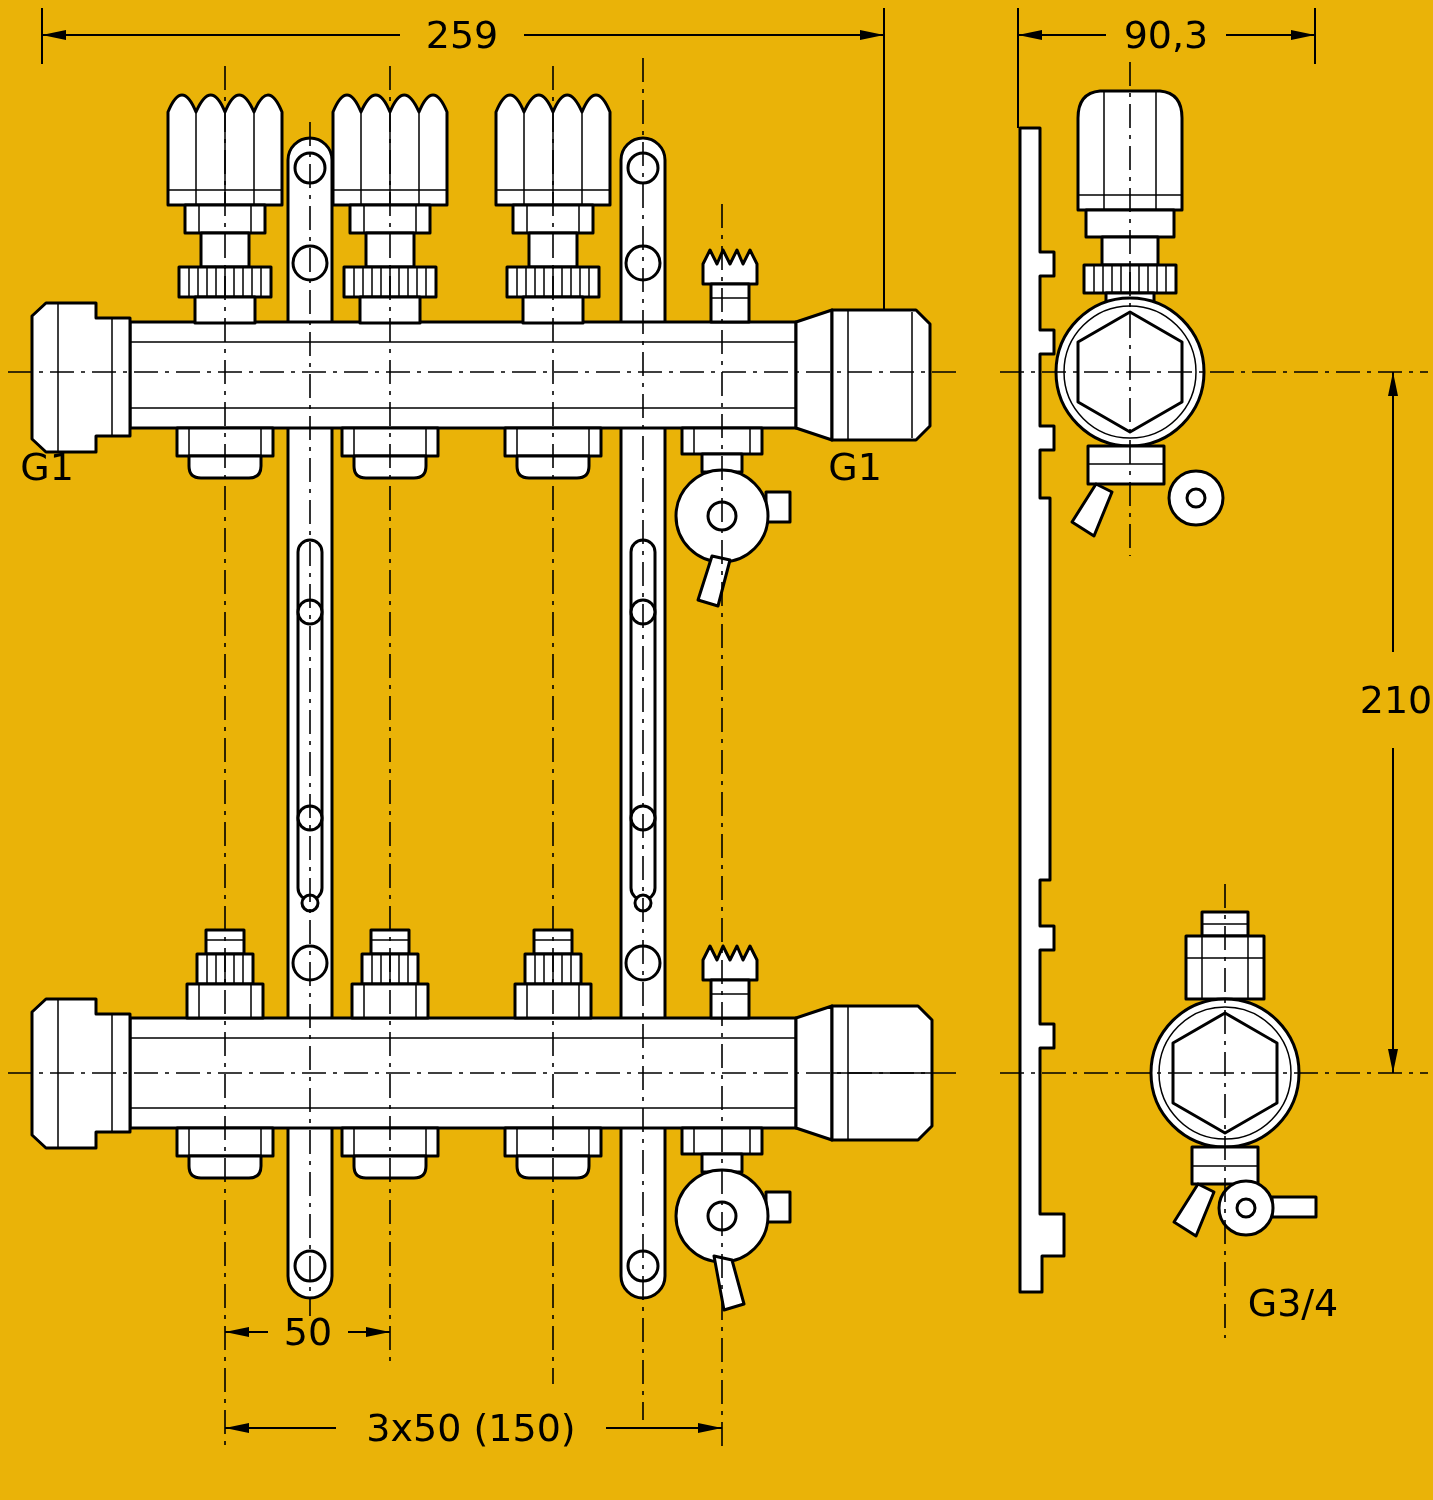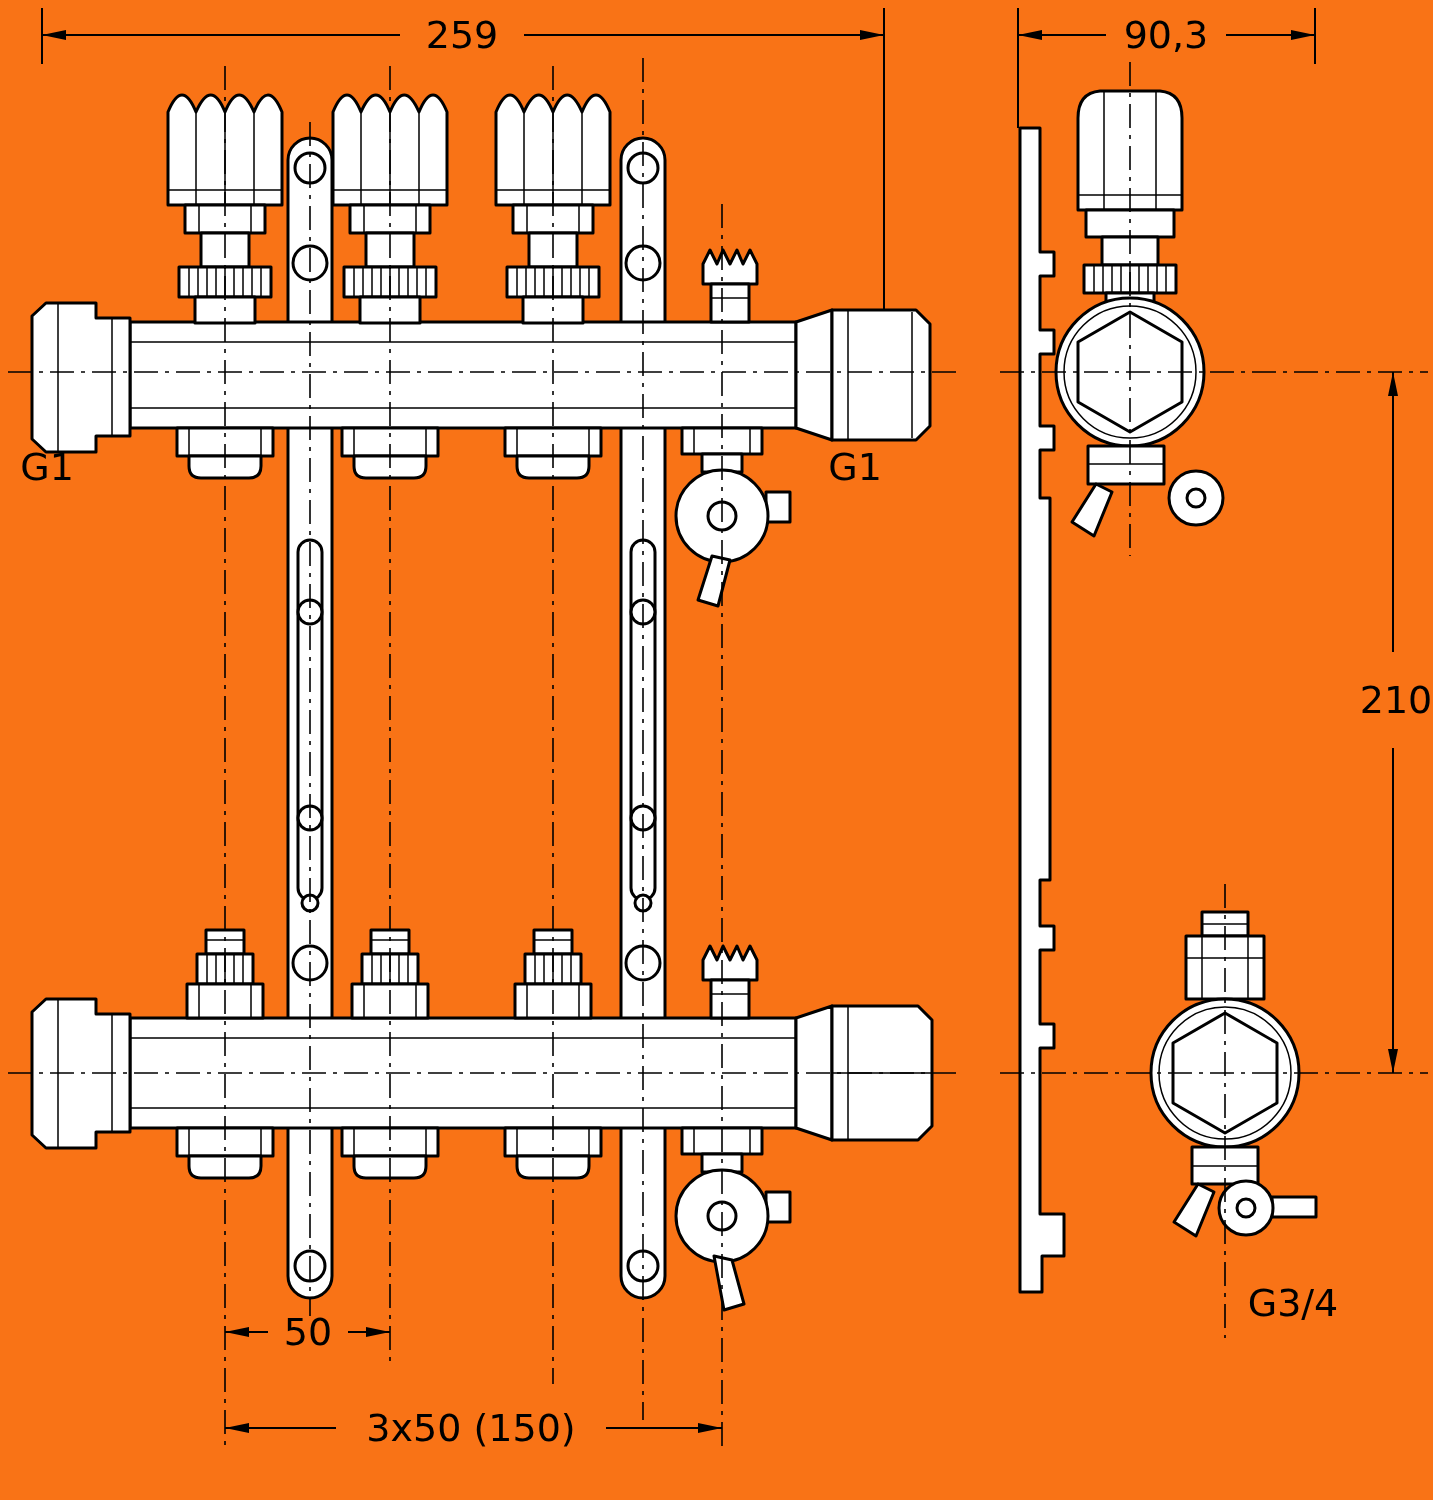--- a/index.html
+++ b/index.html
@@ -1,16 +1,16 @@
 <!DOCTYPE html>
 <html><head>
 <meta charset="utf-8">
 <style>
   html,body{margin:0;padding:0;background:#fff;}
-  .page{width:1433px;height:1500px;background:#f97316;position:relative;overflow:hidden;}
+  .page{width:1433px;height:1500px;background:#eab308;position:relative;overflow:hidden;}
   svg{display:block;}
   .lnw {fill:#fff;stroke:#000;stroke-width:3;stroke-linejoin:round;}
   .thin{fill:none;stroke:#000;stroke-width:1.5;}
   .cl  {fill:none;stroke:#000;stroke-width:1.6;stroke-dasharray:24 7 4 7;}
   .dim {fill:none;stroke:#000;stroke-width:2;}
   .dtext{font-family:"DejaVu Sans","Liberation Sans",sans-serif;font-size:38px;fill:#000;
          text-anchor:middle;dominant-baseline:central;}
 </style>
 </head>
 <body>

